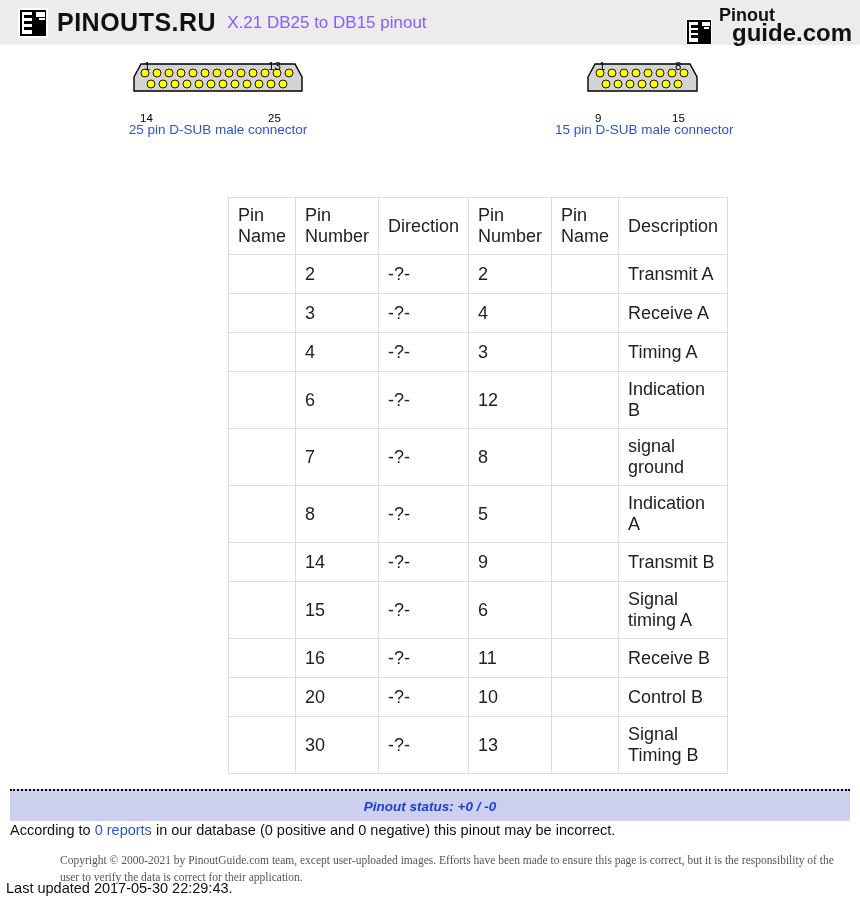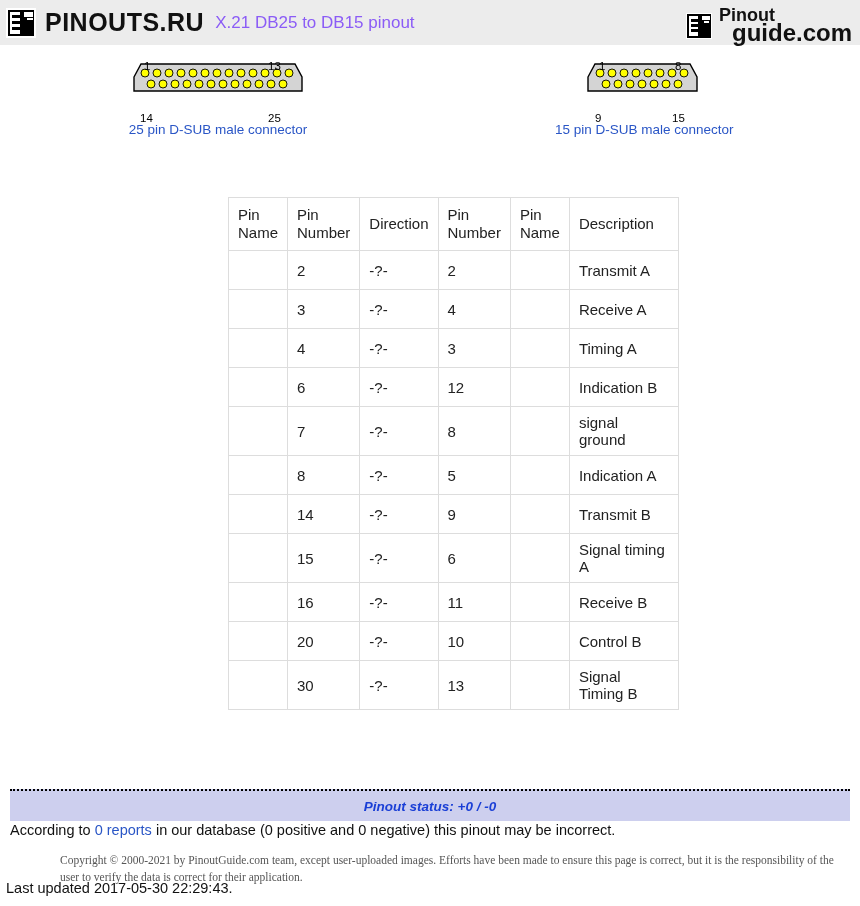--- a/index.html
+++ b/index.html
@@ -16,20 +16,21 @@
     overflow: hidden;
   }
 
   
   #site-header {
     height: 45px;
     background: #ececec;
     display: flex;
     align-items: center;
     position: relative;
+    padding-left: 12px;
   }
   #brand-left {
     display: flex;
     align-items: center;
     padding-left: 6px;
   }
   .logo-mark {
     width: 30px;
     height: 30px;
     background: #ffffff;
@@ -91,21 +92,21 @@
     font-size: 17px;
     margin-left: 11px;
     color: #8b5cf6;
     white-space: nowrap;
   }
   #brand-right {
     position: absolute;
     right: 8px;
     top: 6px;
     display: flex;
-    align-items: center;
+    align-items: flex-end;
   }
   .logo-mark.small { width: 26px; height: 26px; }
   .logo-mark.small .lm-outline { left: 1px; top: 1px; width: 24px; height: 24px; border-width: 2px;}
   .logo-mark.small .lm-blackblock { left: 12px; top: 3px; width: 11px; height: 20px; }
   .logo-mark.small .lm-bar1 { left: 5px; top: 6px; width: 14px; height: 3px; }
   .logo-mark.small .lm-bar2 { left: 5px; top: 11px; width: 9px; height: 3px; }
   .logo-mark.small .lm-bar3 { left: 5px; top: 16px; width: 12px; height: 3px; }
   .logo-mark.small .lm-notch { left: 16px; top: 3px; width: 8px; height: 4px; }
   .logo-mark.small .lm-tick { left: 18px; top: 8px; width: 5px; height: 2px; }
   #pg-wordmark {
@@ -151,21 +152,21 @@
   }
 
   
   #pinout-table-wrap {
     position: absolute;
     left: 228px;
     top: 197px;
   }
   table#pinout-table {
     border-collapse: collapse;
-    font-size: 15px;
+    font-size: 18px;
     color: #222222;
   }
   table#pinout-table th,
   table#pinout-table td {
     border: 1px solid #dddddd;
     padding: 7px 9px;
     text-align: left;
     font-weight: normal;
     vertical-align: middle;
     background: #ffffff;

